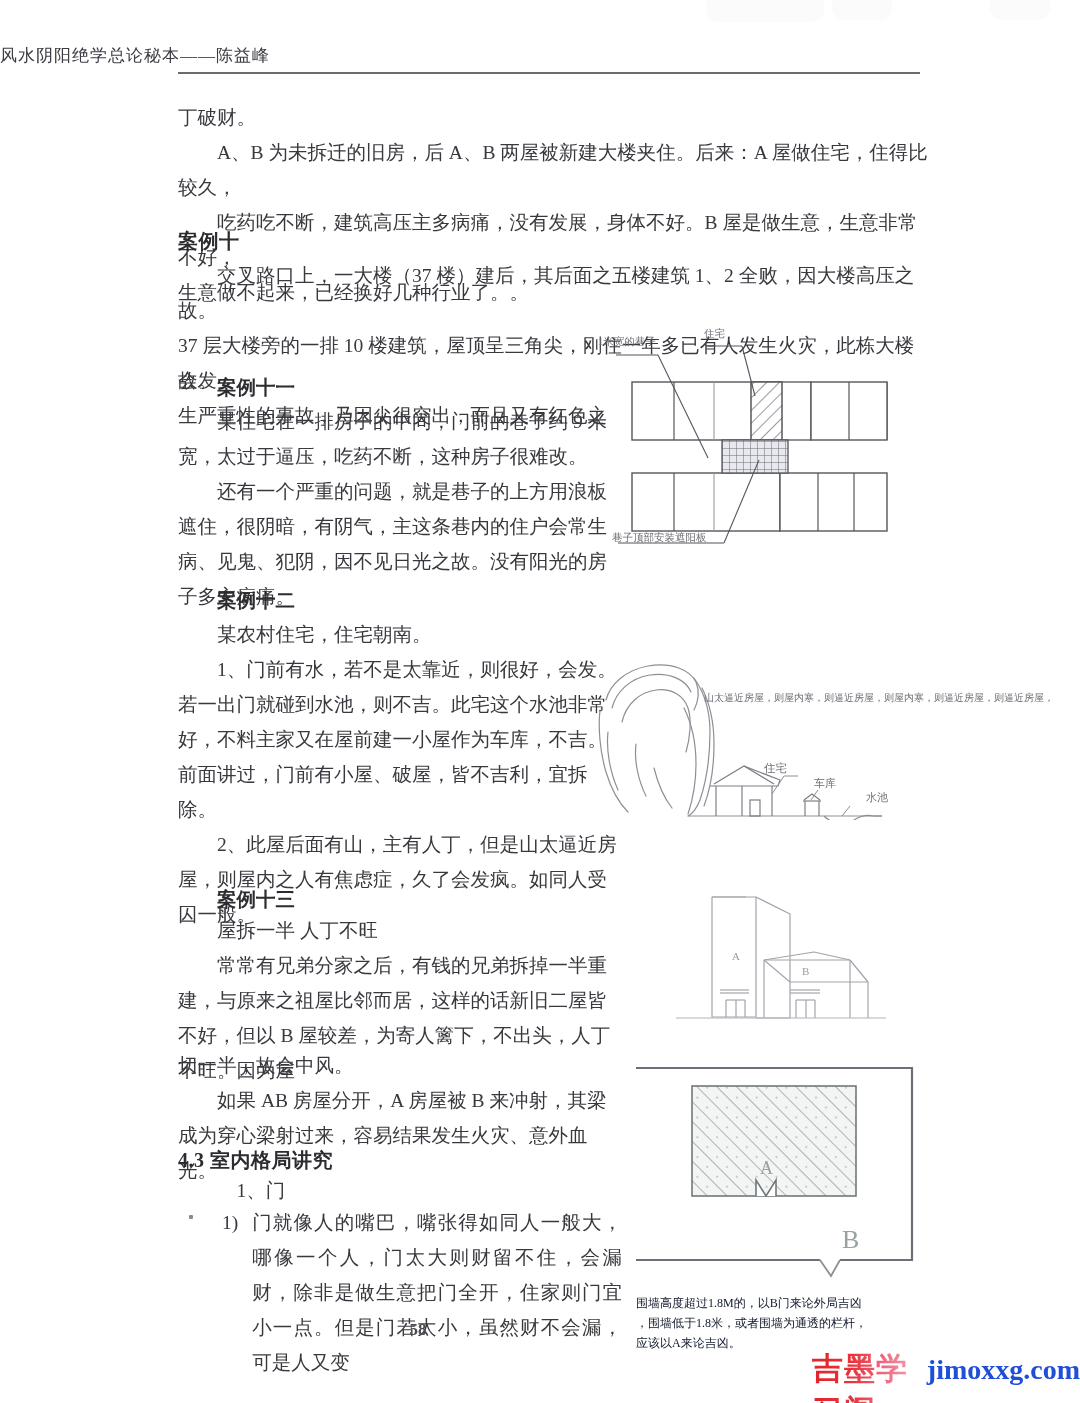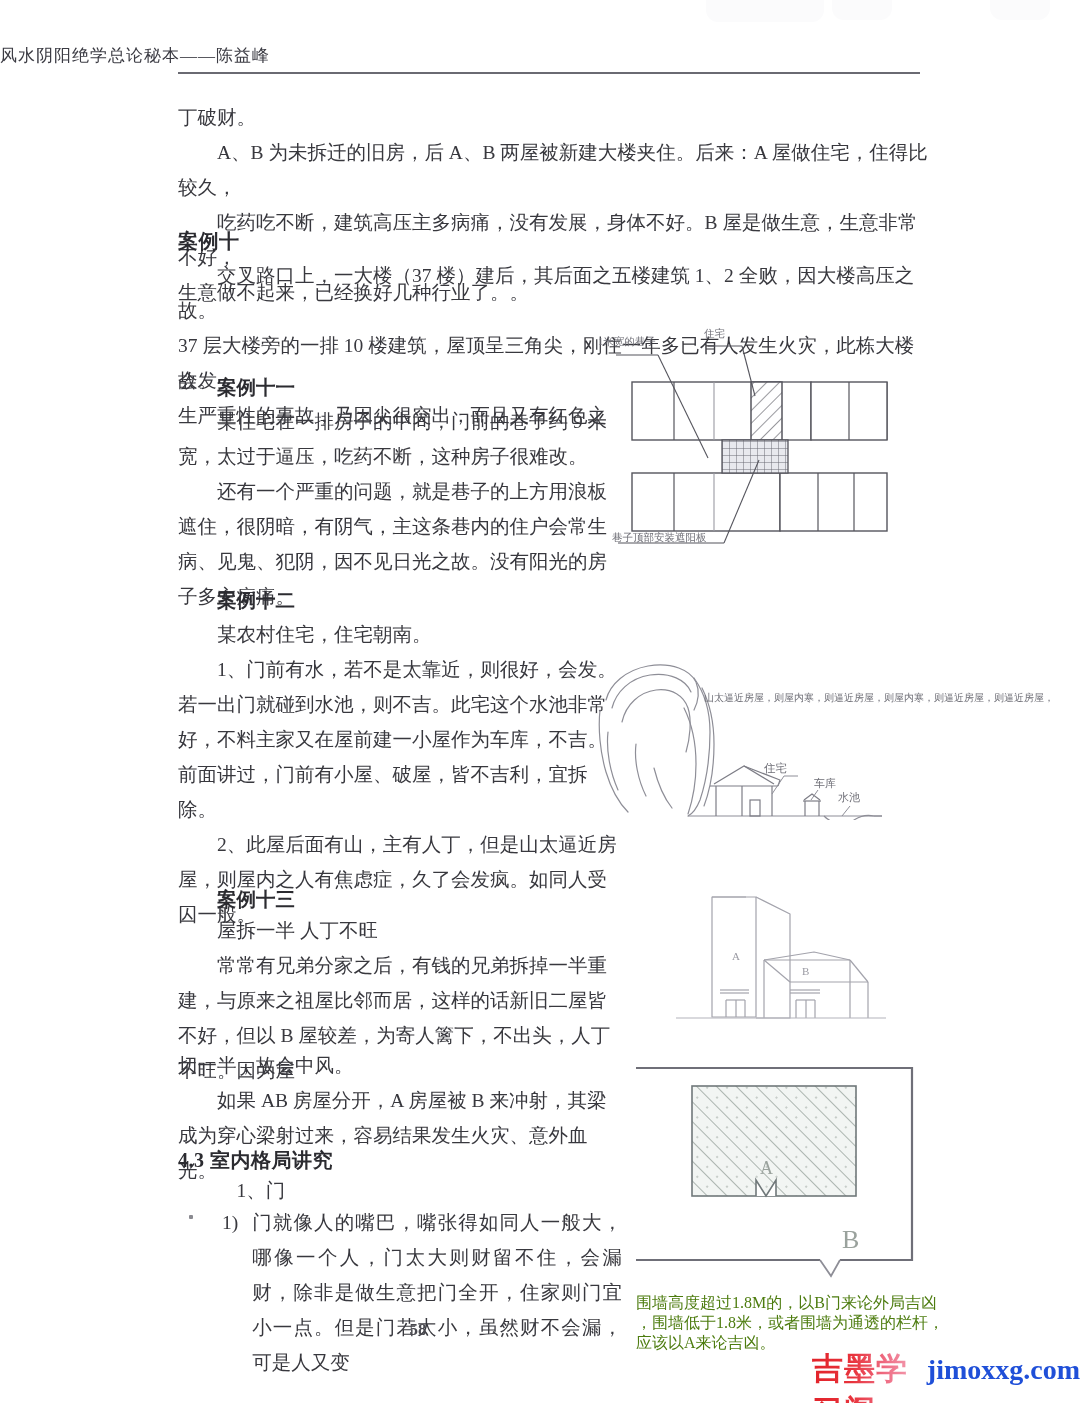--- a/index.html
+++ b/index.html
@@ -58,21 +58,21 @@
     font-size:31px;font-weight:bold;letter-spacing:1px;
     font-family:"DejaVu Sans","Liberation Sans",sans-serif;
     background:linear-gradient(90deg,#e2232a 0%,#e8333c 38%,#ef6f86 70%,#f3a9bc 100%);
     -webkit-background-clip:text;background-clip:text;color:transparent;
   }
   .wm-url{
     font-size:28px;font-weight:bold;color:#1f4fd8;letter-spacing:0px;
     font-family:"Liberation Serif","DejaVu Serif",serif;
   }
   .fig-caption{
-    position:absolute;font-size:16px;line-height:20px;color:#4d7c0f;
+    position:absolute;font-size:12px;line-height:20px;color:#0f172a;
     font-family:"Liberation Serif","DejaVu Serif",serif;width:300px;
   }
   .blurtext{color:#6e6e76;}
 </style>
 </head>
 <body>
 
 <div class="page">
 
   <div class="chrome-ghost" id="ghost-a"></div>
@@ -230,21 +230,21 @@
       <line x1="282" y1="168" x2="290" y2="168" stroke="#8e8e97" stroke-width="1.2"></line>
 
       <line x1="180" y1="146" x2="192" y2="128" stroke="#8e8e97" stroke-width="1"></line>
       <line x1="192" y1="128" x2="206" y2="128" stroke="#8e8e97" stroke-width="1"></line>
       <line x1="219" y1="152" x2="226" y2="142" stroke="#8e8e97" stroke-width="1"></line>
       <line x1="250" y1="168" x2="258" y2="158" stroke="#8e8e97" stroke-width="1"></line>
     </svg>
     <div class="fig-caption blurtext" style="position:absolute;left:112px;top:40px;width:380px;font-size:10px;white-space:nowrap;overflow:hidden;">山太逼近房屋，则屋内寒，则逼近房屋，则屋内寒，则逼近房屋，则逼近房屋，</div>
     <div class="fig-caption blurtext" style="position:absolute;left:172px;top:110px;width:60px;font-size:11.5px;">住宅</div>
     <div class="fig-caption blurtext" style="position:absolute;left:222px;top:126px;width:50px;font-size:11px;font-family:Liberation Mono, monospace;">车库</div>
-    <div class="fig-caption blurtext" style="position:absolute;left:246px;top:139px;width:50px;font-size:11px;">水池</div>
+    <div class="fig-caption blurtext" style="position:absolute;left:246px;top:139px;width:50px;font-size:11px;text-align:right;">水池</div>
   </div>
 
   <div class="fig" style="left:624px;top:872px;">
     <svg width="330" height="182" viewBox="0 0 330 182">
       <g fill="none" stroke="#a3a3ac" stroke-width="1.2" stroke-linejoin="round">
 
         <path d="M88 25 L132 25 L132 145 L88 145 Z"></path>
         <path d="M132 25 L166 42 L166 146 L132 146"></path>
         <path d="M88 25 L122 25"></path>
         <line x1="96" y1="118" x2="125" y2="118"></line>

